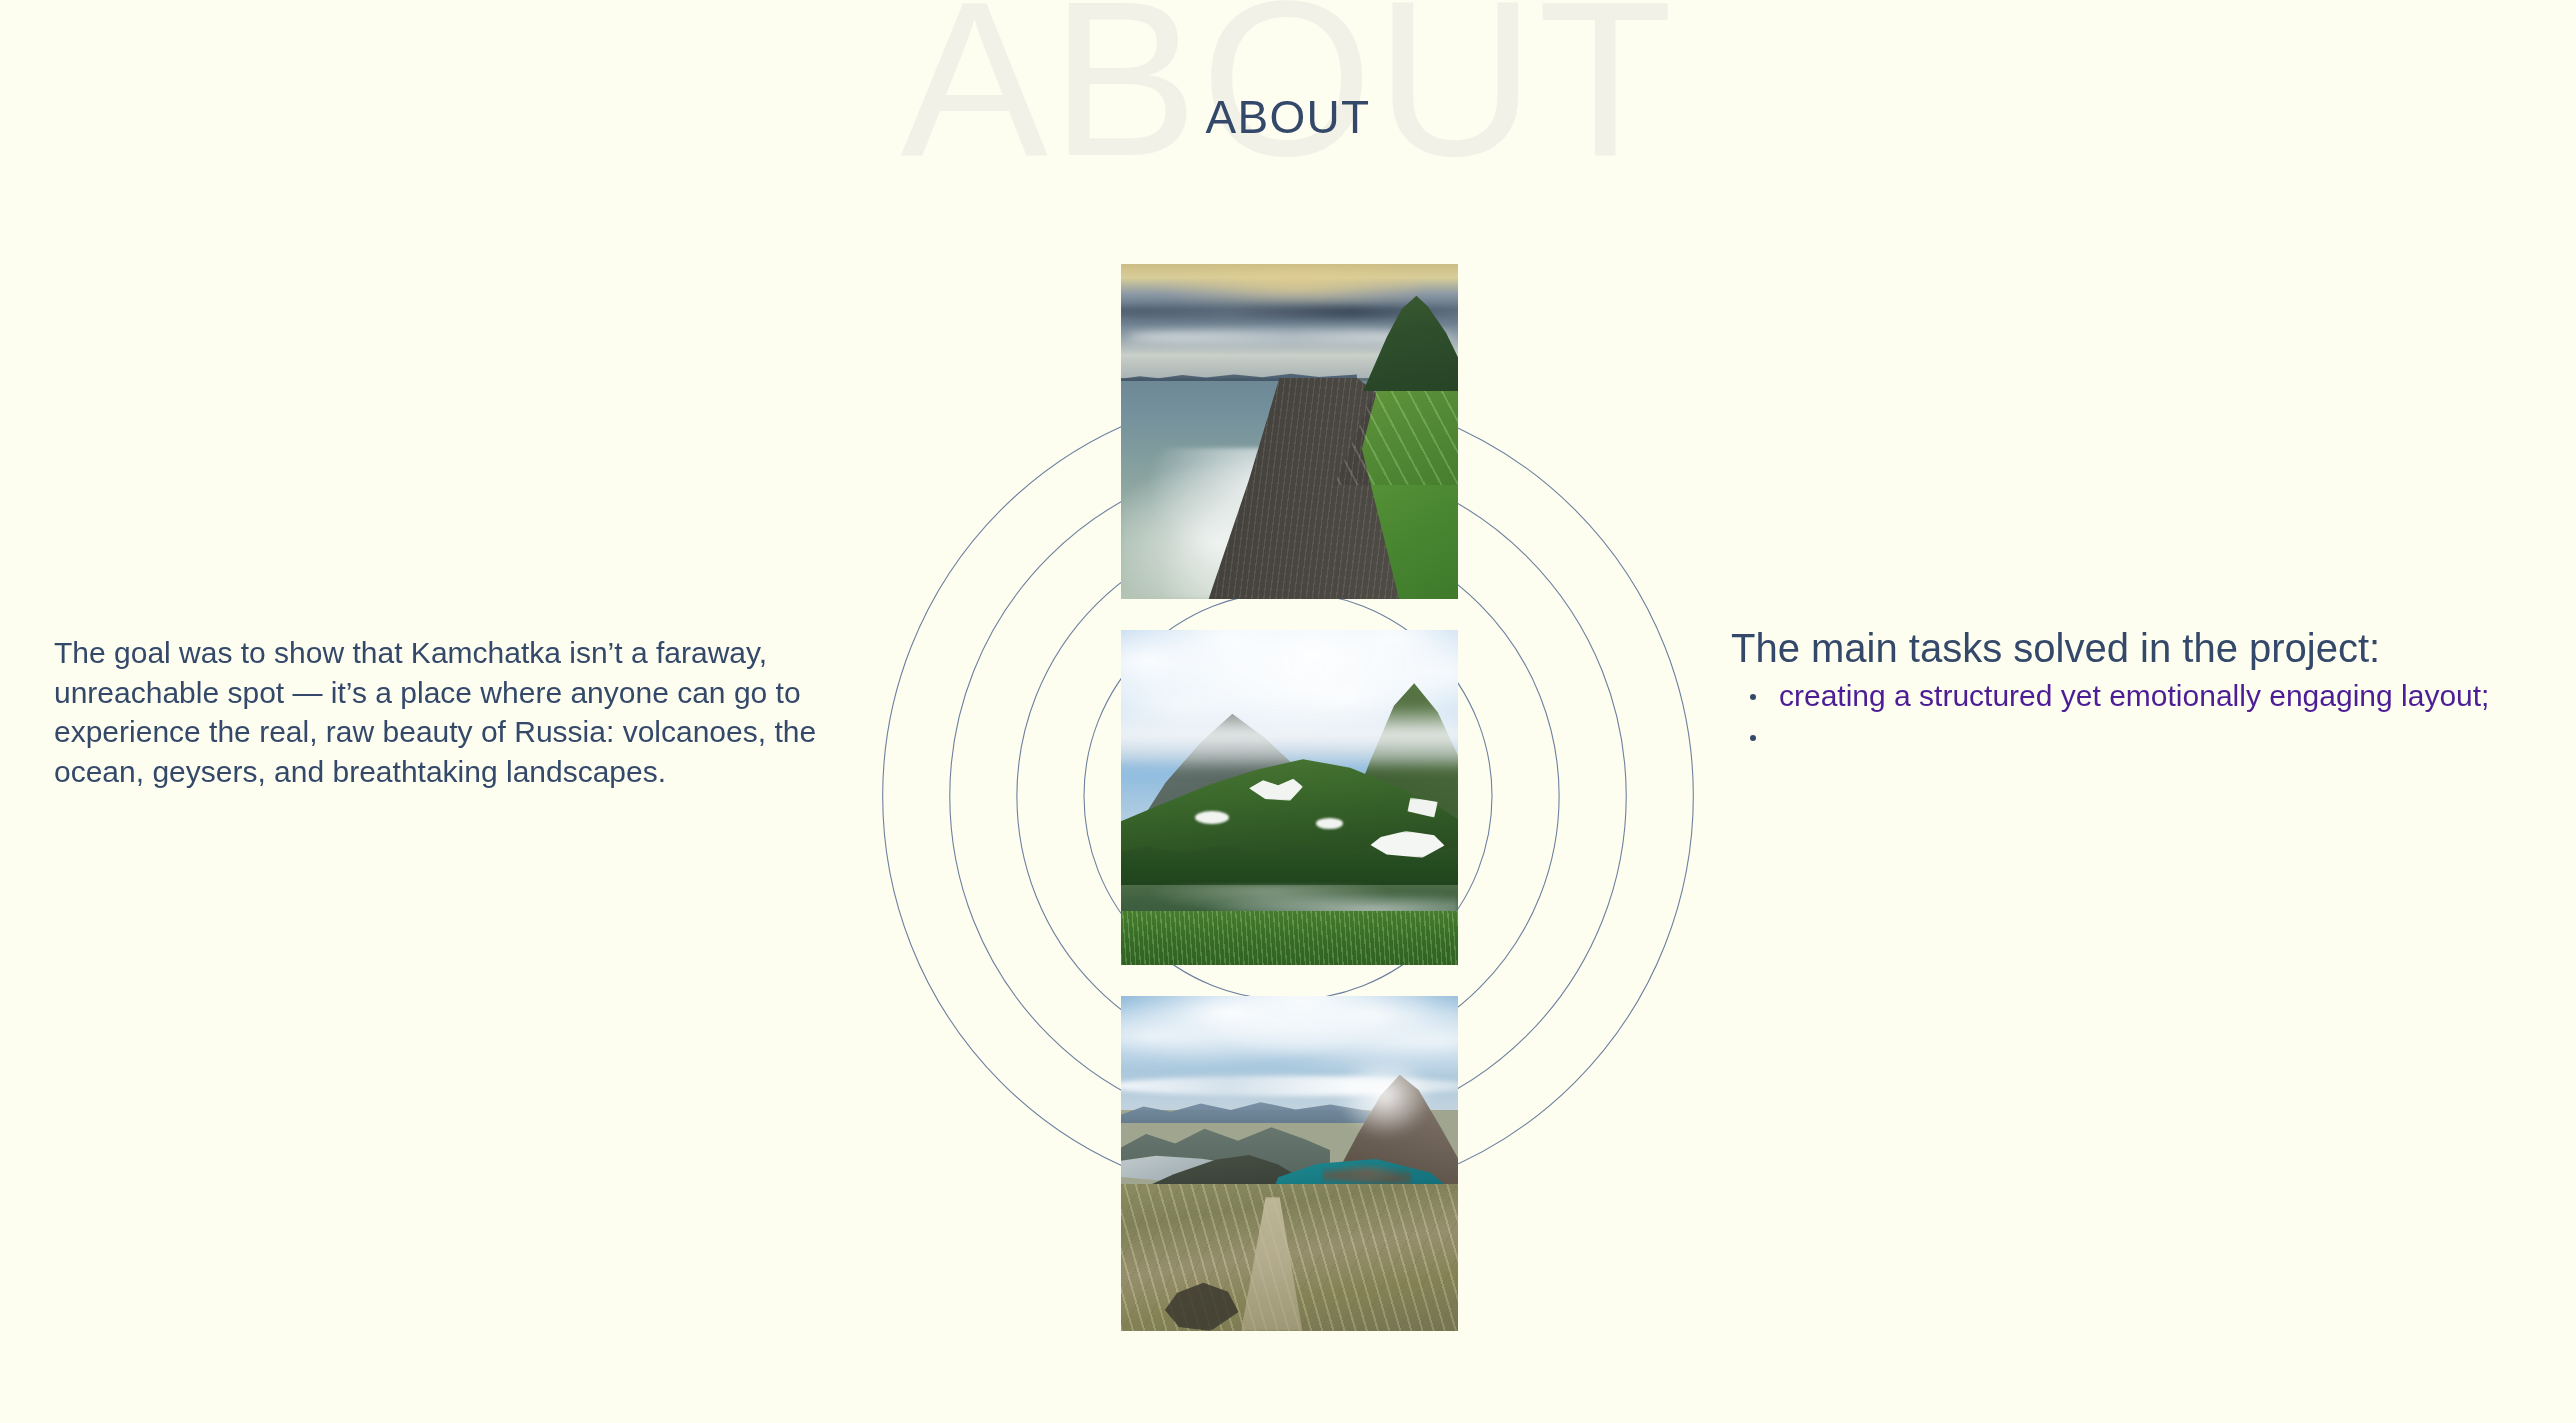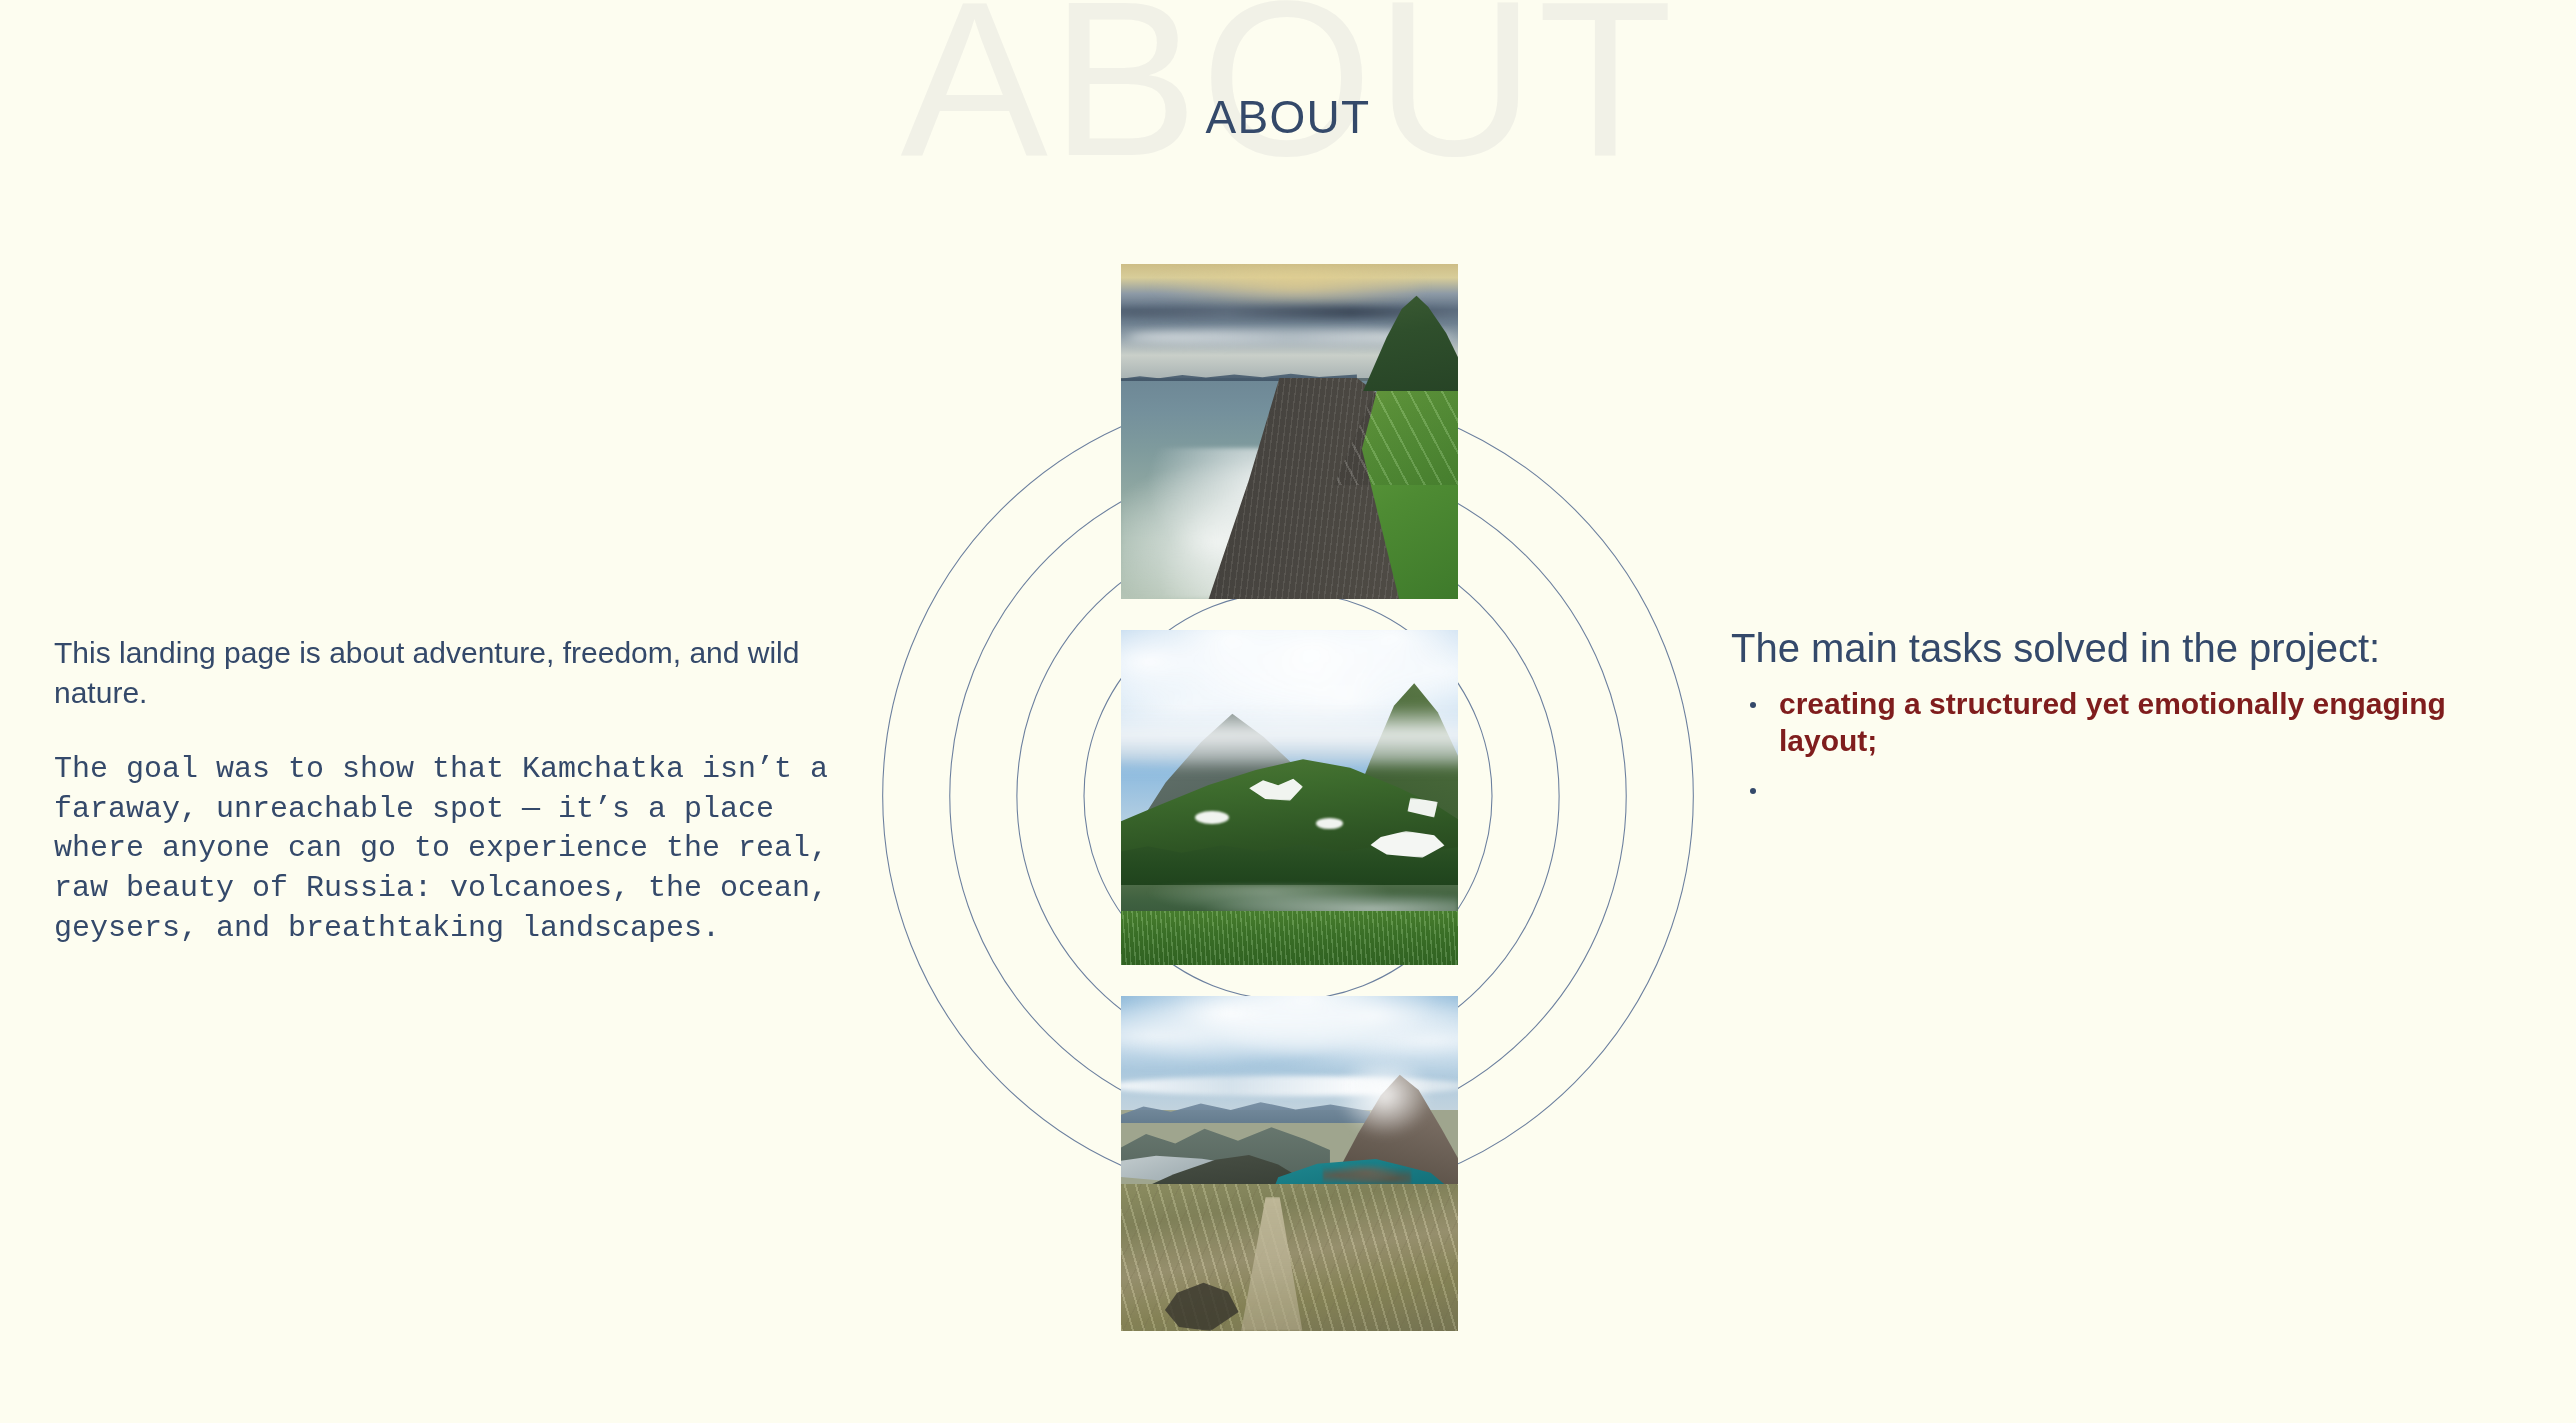--- a/index.html
+++ b/index.html
@@ -351,23 +351,22 @@
   }
   #right-copy ul {
     list-style:none;
     margin-top:2.7px;
   }
   #right-copy li {
     position:relative;
     padding-left:48px;
     font-size:30px;
     line-height:1.22;
-    color:#7f1d1d;
-    margin-top:13px;
-    font-weight:bold;
+    color:#4c1d95;
+    margin-top:5px;
   }
   #right-copy li .dot {
     position:absolute;
     left:19px;
     top:.52em;
     width:6px; height:6px;
     border-radius:50%;
     background:#34496a;
   }
 </style>
@@ -442,21 +441,20 @@
     <div class="islets"></div>
     <div class="tundra"></div>
     <div class="tundra-tex"></div>
     <div class="gully"></div>
     <div class="dark-patch"></div>
   </div>
 
 </div>
 
 <div id="left-copy" class="copy-col">
-  <p>This landing page is about adventure, freedom, and wild nature.</p>
   <p>The goal was to show that Kamchatka isn’t a faraway, unreachable spot — it’s a place where anyone can go to experience the real, raw beauty of Russia: volcanoes, the ocean, geysers, and breathtaking landscapes.</p>
 </div>
 
 <div id="right-copy" class="copy-col">
   <div class="lead">The main tasks solved in the project:</div>
   <ul>
     <li>
       <span class="dot"></span>
       <span>creating a structured yet emotionally engaging layout;</span>
     </li>

